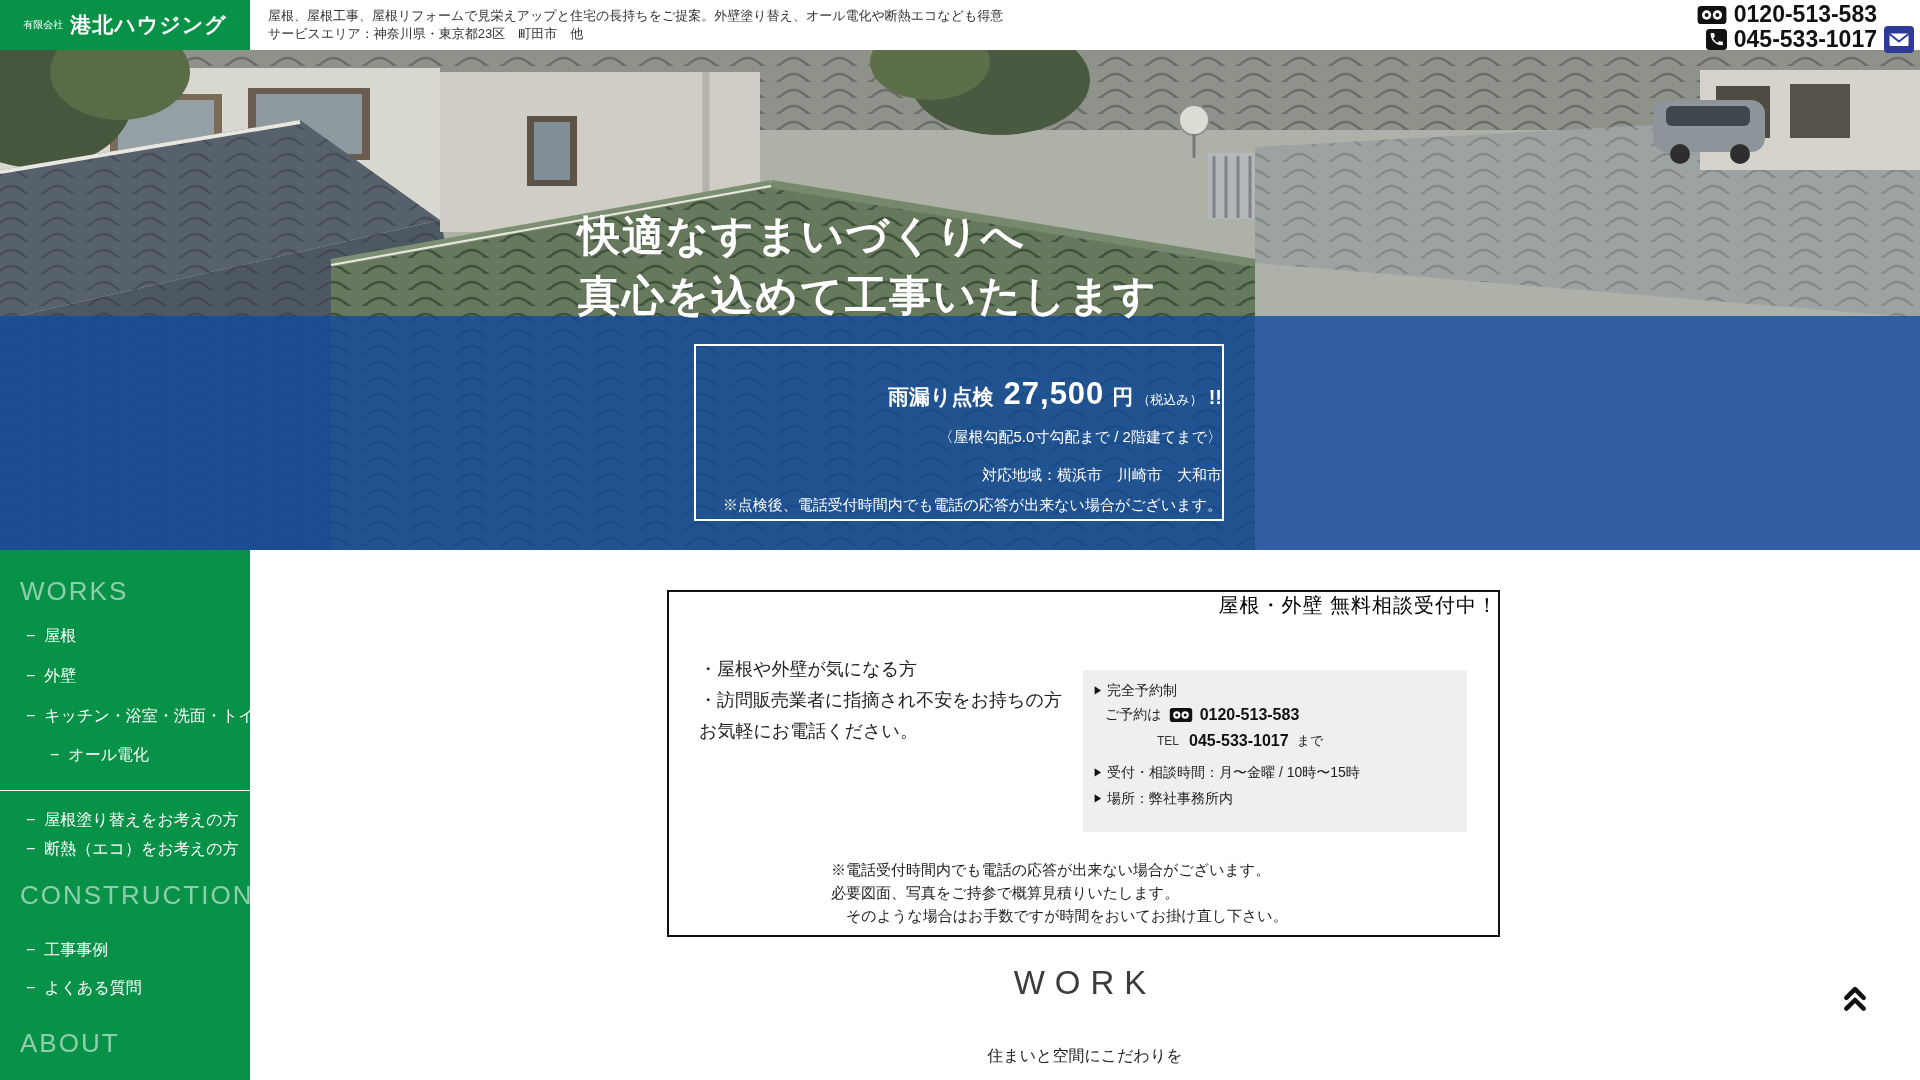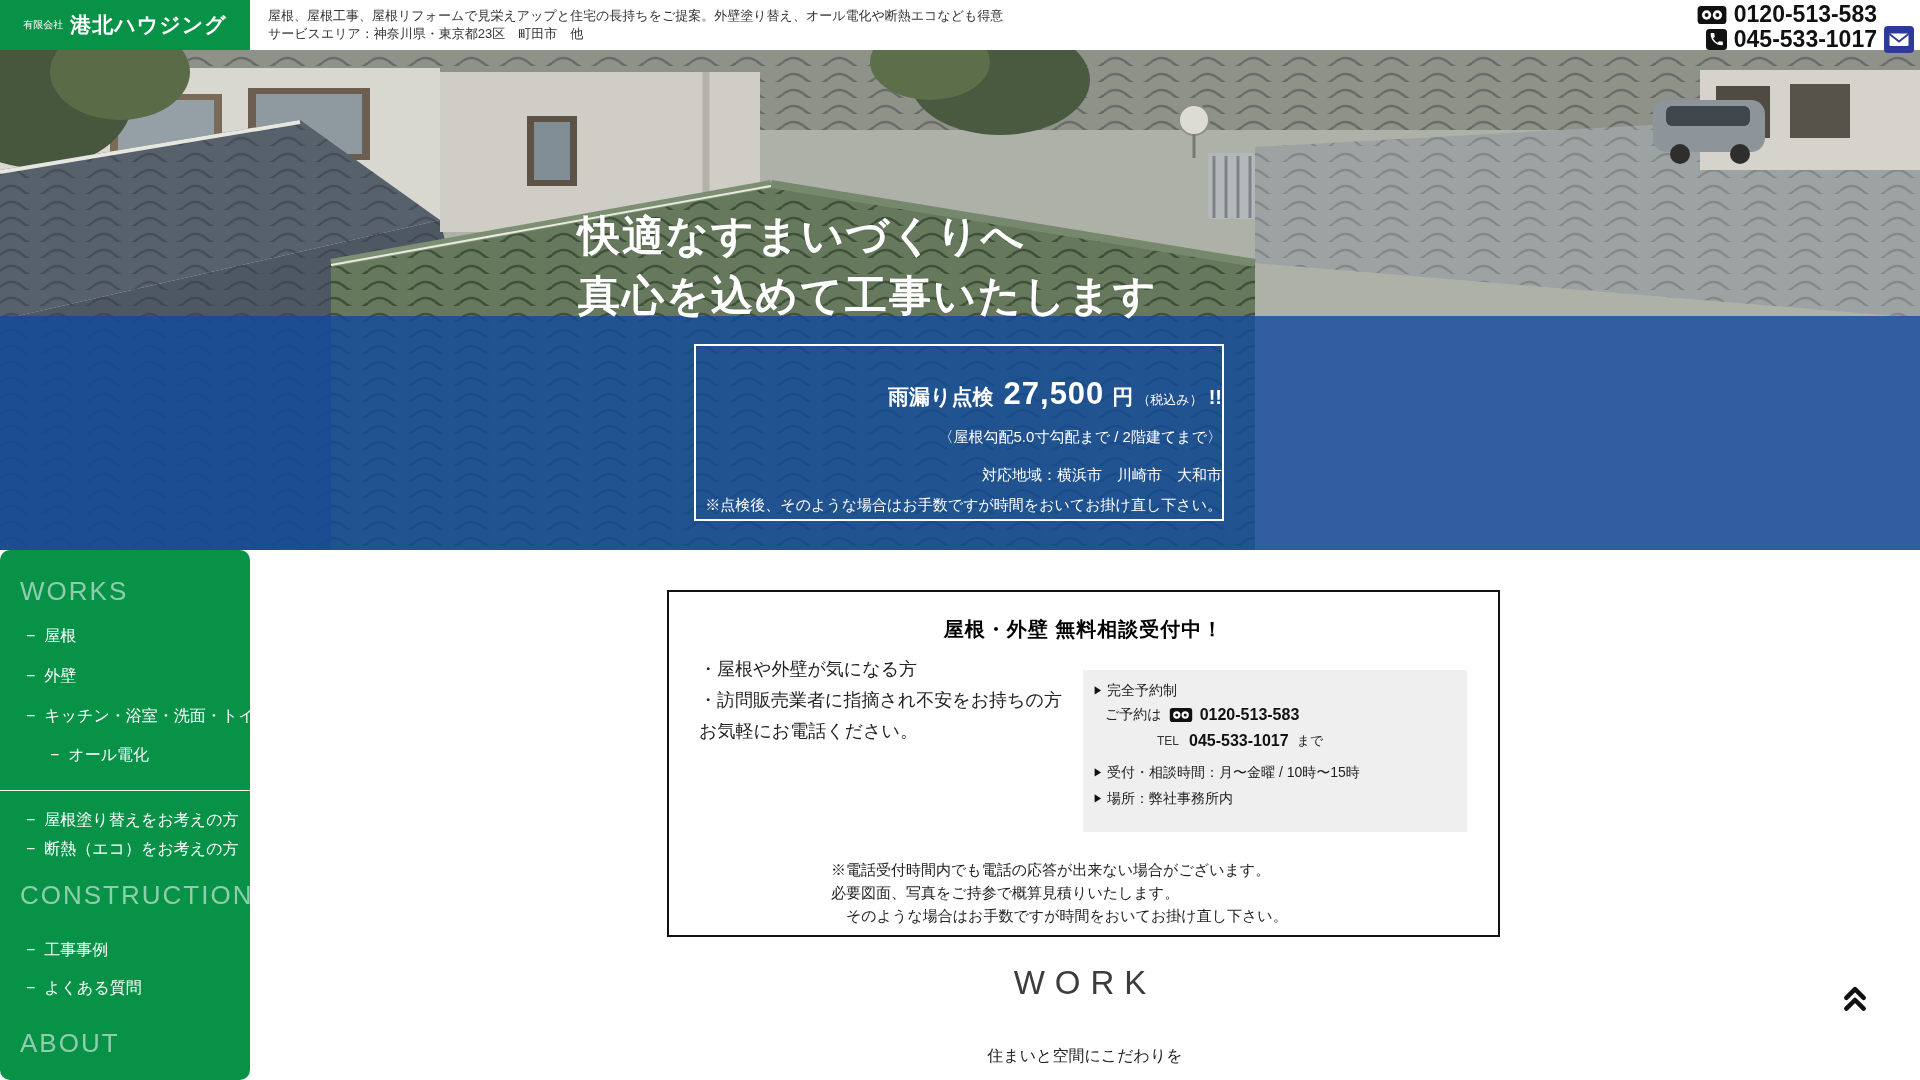--- a/index.html
+++ b/index.html
@@ -32,30 +32,30 @@
   .promo-service { font-size:21px; font-weight:bold; margin-right:10px; }
   .promo-price   { font-size:31px; font-weight:bold; letter-spacing:1px; }
   .promo-unit    { font-size:21px; font-weight:bold; margin:0 4px 0 8px; }
   .promo-tax     { font-size:13px; margin-right:6px; }
   .promo-bang    { font-size:20px; font-weight:bold; }
   .promo-cond { margin-top:16px; font-size:15px; }
   .promo-area { margin-top:19px; font-size:15px; }
   .promo-note { margin-top:11px; font-size:15px; }
 
   
-  .sidebar { position:absolute; left:0; top:550px; width:250px; height:530px; background:#079247; color:#fff; z-index:10;border-radius:10px; }
+  .sidebar { position:absolute; left:0; top:550px; width:250px; height:530px; background:#079247; color:#fff; z-index:10; }
   .side-h { position:absolute; left:20px; font-size:26px; font-weight:300; letter-spacing:2px;
             color:rgba(255,255,255,0.55); white-space:nowrap; }
   .side-item { position:absolute; left:26px; font-size:16px; color:#fff; white-space:nowrap; cursor:pointer; }
   .side-item .b { margin-right:9px; }
   .side-div { position:absolute; left:0; top:240px; width:250px; height:0; border-top:1px solid #fff; }
 
   
   .consult { position:absolute; left:667px; top:590px; width:833px; height:347px; border:2px solid #111; background:#fff; z-index:5; }
-  .consult-title { margin-top:24px; text-align:center; font-size:20px; font-weight:bold; color:#000; letter-spacing:1px; }
+  .consult-title { text-align:right; font-size:20px; font-weight:normal; color:#000; letter-spacing:1px; }
   .points { position:absolute; left:30px; top:62px; font-size:18px; color:#222; line-height:31px; white-space:nowrap; }
   .reserve { position:absolute; left:414px; top:78px; width:384px; height:162px; background:#efefef; color:#222; font-size:14px; }
   .r-row { position:absolute; left:10px; white-space:nowrap; display:flex; align-items:center; }
   .r-marker { font-size:10px; margin-right:4px; color:#111; }
   .r-bold { font-size:16px; font-weight:bold; color:#111; }
   .r-tel-label { font-size:12px; color:#333; margin-right:6px; }
   .notes { position:absolute; left:162px; top:266px; font-size:15px; color:#222; line-height:23px; white-space:nowrap; }
 
   
   .work-h   { position:absolute; left:250px; top:964px; width:1670px; text-align:center; font-size:33px;
@@ -189,21 +189,21 @@
     </div>
 
     <div class="overlay"></div>
 
     <div class="promo-box">
       <div class="promo-line1">
         <span class="promo-service">雨漏り点検</span><span class="promo-price">27,500</span><span class="promo-unit">円</span><span class="promo-tax">（税込み）</span><span class="promo-bang">!!</span>
       </div>
       <div class="promo-cond">〈屋根勾配5.0寸勾配まで / 2階建てまで〉</div>
       <div class="promo-area">対応地域：横浜市　川崎市　大和市</div>
-      <div class="promo-note">※点検後、そのような場合はお手数ですが時間をおいてお掛け直し下さい。</div>
+      <div class="promo-note">※点検後、電話受付時間内でも電話の応答が出来ない場合がございます。</div>
     </div>
   </div>
 
   <div class="sidebar">
     <div class="side-h" style="top:26px;">WORKS</div>
 
     <div class="side-item" style="top:76px;"><span class="b">−</span><span>屋根</span></div>
     <div class="side-item" style="top:116px;"><span class="b">−</span><span>外壁</span></div>
     <div class="side-item" style="top:156px;"><span class="b">−</span><span>キッチン・浴室・洗面・トイレ</span></div>
     <div class="side-item" style="top:195px;margin-left:24px;"><span class="b">−</span><span>オール電化</span></div>

